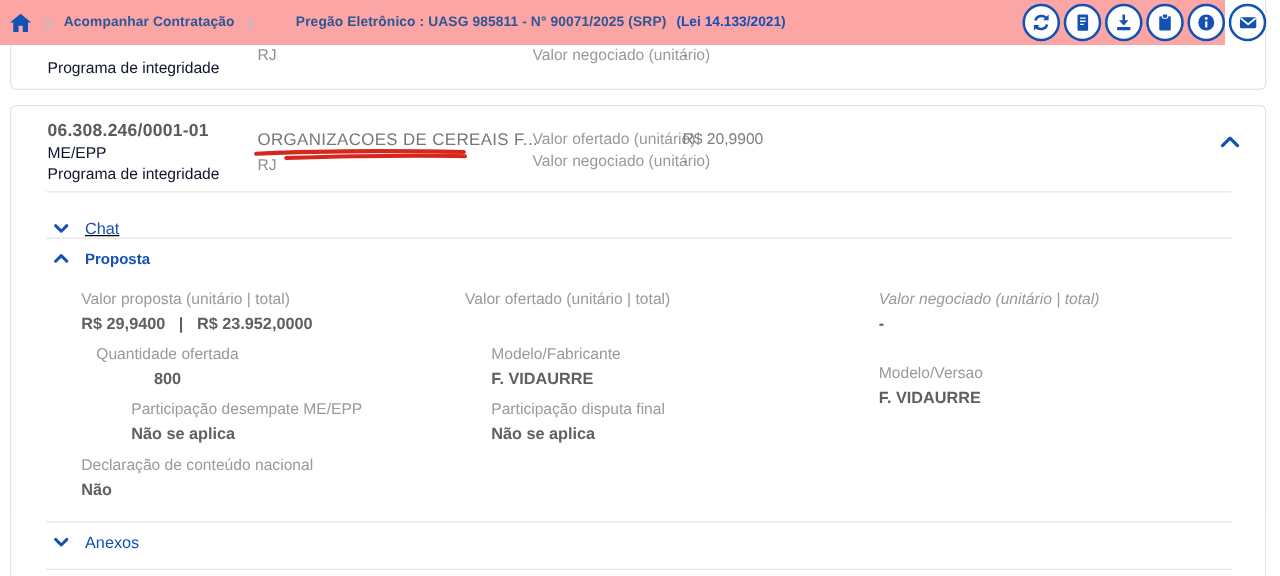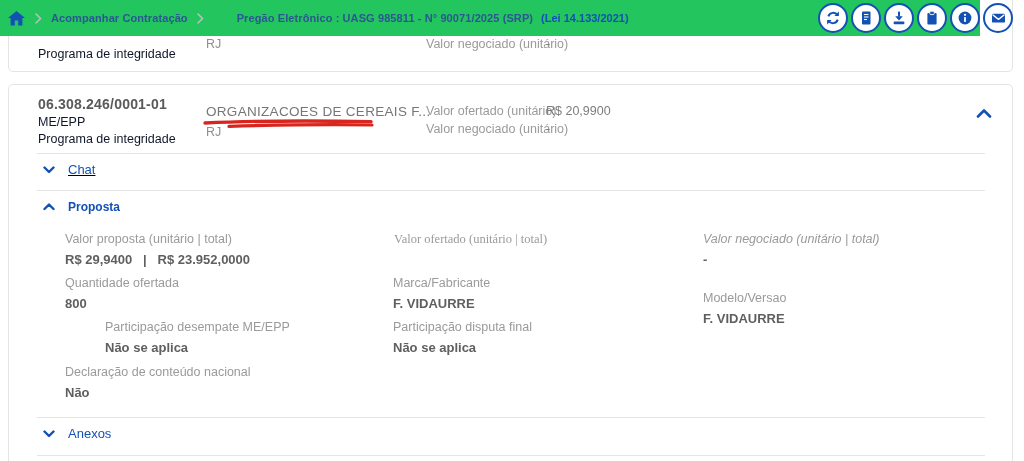--- a/index.html
+++ b/index.html
@@ -6,21 +6,21 @@
   html,body { background:#ffffff; }
   body { font-family:"Liberation Sans", sans-serif; }
   #screen {
     position:relative; width:1024px; height:461px;
     background:#ffffff; overflow:hidden;
   }
 
   
   .topbar {
     position:absolute; left:0; top:0; width:980px; height:36px;
-    background:#22c55e; z-index:20;
+    background:#fca5a5; z-index:20;
     display:flex; align-items:center;
   }
   .home-btn { margin-left:6px; width:20px; height:20px; display:flex; align-items:center; justify-content:center; cursor:pointer; }
   .crumb-sep { margin:0 9px; display:flex; align-items:center; }
   .crumb {
     font-size:11px; font-weight:700; color:#2c5794; letter-spacing:.1px; cursor:pointer; white-space:nowrap;
   }
   .crumb.current { cursor:default;margin-left:24px; }
   .law-link { font-size:11px; font-weight:700; color:#1351b4; margin-left:8px; cursor:pointer; white-space:nowrap; }
 
@@ -91,21 +91,21 @@
     <span class="val-soft abs" style="left:537px; top:37px;">-</span>
 
     <span class="abs" style="left:967px; top:24px; cursor:pointer;">
       <svg width="16" height="9" viewBox="0 0 16 9">
           <path d="M2 7.5 L8 1.5 L14 7.5" stroke="#1351b4" stroke-width="2.6" fill="none" stroke-linecap="round" stroke-linejoin="round"></path>
         </svg>
     </span>
 
     <div class="divider" style="top:68px;"></div>
 
-    <div class="section-row" style="top:77px;text-decoration:underline;">
+    <div class="section-row" style="top:90px;text-decoration:underline;">
       <span>
         <svg width="12" height="8" viewBox="0 0 12 8">
             <path d="M1.5 1.5 L6 6 L10.5 1.5" stroke="#1351b4" stroke-width="2.4" fill="none" stroke-linecap="round" stroke-linejoin="round"></path>
           </svg>
       </span>
       <span class="section-label">Chat</span>
     </div>
 
     <div class="divider" style="top:105px;"></div>
 
@@ -115,34 +115,34 @@
             <path d="M1.5 6 L6 1.5 L10.5 6" stroke="#1351b4" stroke-width="2.4" fill="none" stroke-linecap="round" stroke-linejoin="round"></path>
           </svg>
       </span>
       <span class="section-label bold">Proposta</span>
     </div>
 
     <div class="pfield abs" style="left:56px; top:147px;">
       <span class="lbl">Valor proposta (unitário | total)</span>
       <span class="pval">R$ 29,9400   |   R$ 23.952,0000</span>
     </div>
-    <div class="pfield abs" style="left:385px; top:147px;font-family:Liberation Serif, serif;">
+    <div class="pfield abs" style="left:363px; top:147px;">
       <span class="lbl">Valor ofertado (unitário | total)</span>
     </div>
     <div class="pfield abs" style="left:694px; top:147px;font-style:italic;">
       <span class="lbl">Valor negociado (unitário | total)</span>
       <span class="pval">-</span>
     </div>
 
-    <div class="pfield abs" style="left:56px; top:191px;">
+    <div class="pfield abs" style="left:68px; top:191px;text-align:center;">
       <span class="lbl">Quantidade ofertada</span>
       <span class="pval">800</span>
     </div>
     <div class="pfield abs" style="left:384px; top:191px;">
-      <span class="lbl">Marca/Fabricante</span>
+      <span class="lbl">Modelo/Fabricante</span>
       <span class="pval">F. VIDAURRE</span>
     </div>
     <div class="pfield abs" style="left:694px; top:191px;margin-top:15px;">
       <span class="lbl">Modelo/Versao</span>
       <span class="pval">F. VIDAURRE</span>
     </div>
 
     <div class="pfield abs" style="left:56px; top:235px;margin-left:40px;">
       <span class="lbl">Participação desempate ME/EPP</span>
       <span class="pval">Não se aplica</span>

